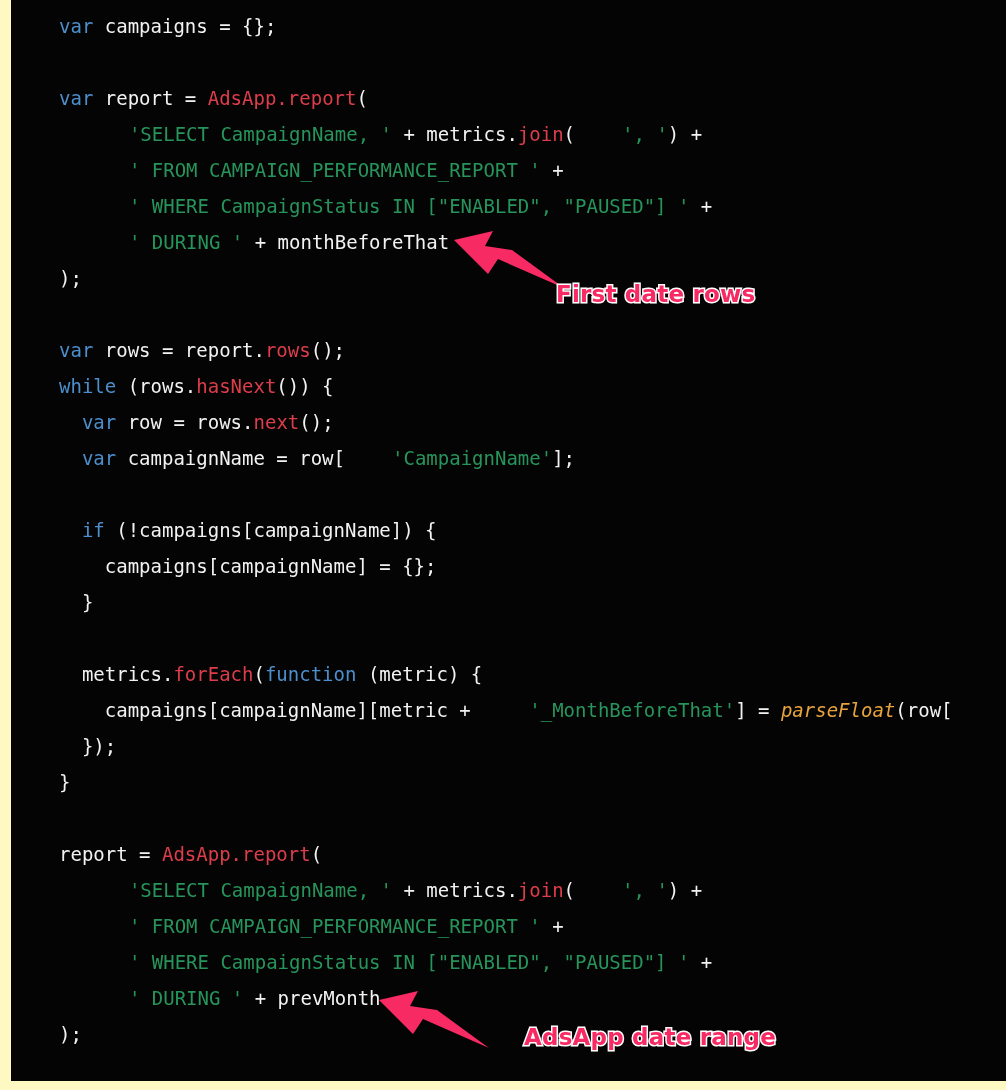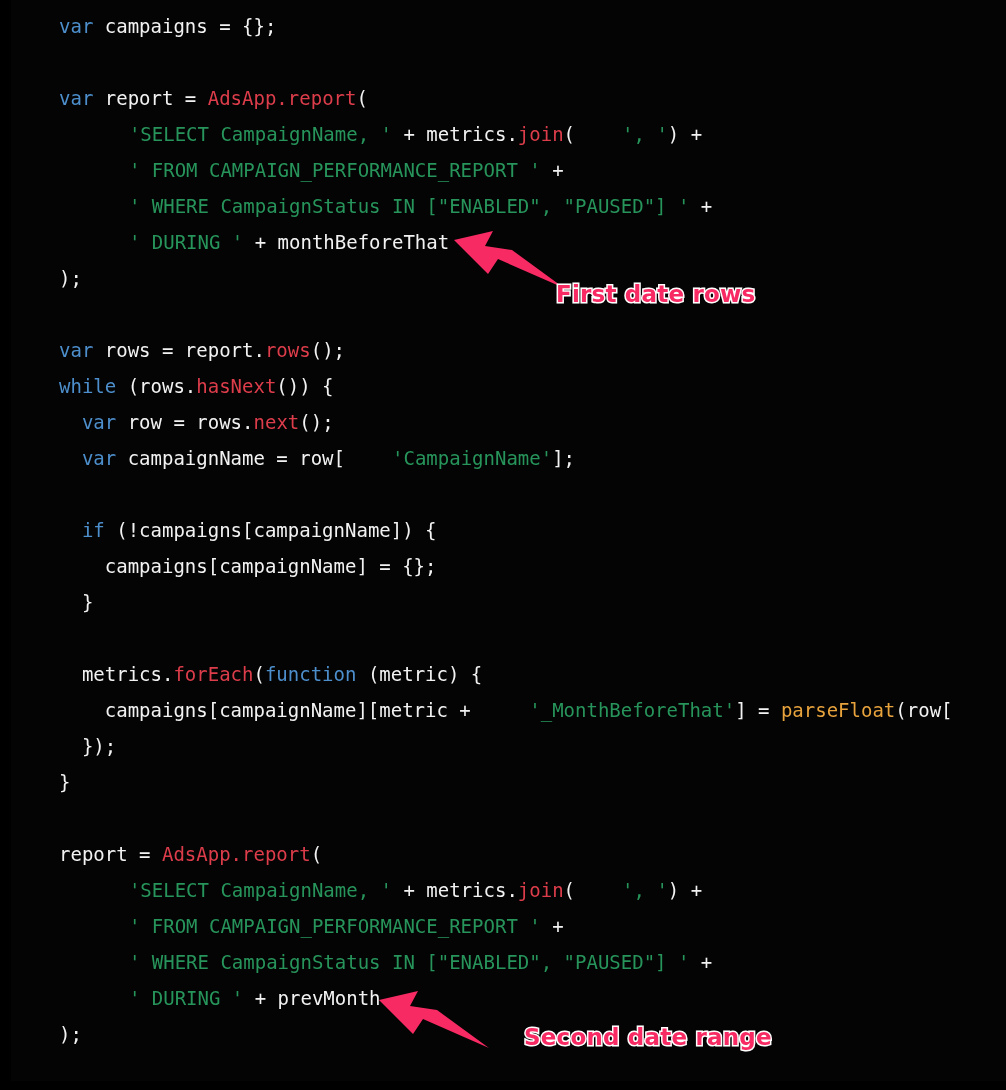--- a/index.html
+++ b/index.html
@@ -10,21 +10,21 @@
   body {
     width: 1006px;
     height: 1090px;
     overflow: hidden;
     font-family: "DejaVu Sans Mono", monospace;
   }
   #root {
     position: relative;
     width: 1006px;
     height: 1090px;
-    background: #000000;
+    background: #fef9c3;
   }
   
   #code-panel {
     position: absolute;
     left: 11px;
     top: 0;
     width: 995px;
     height: 1081px;
     background: #040404;
     overflow: hidden;
@@ -37,21 +37,21 @@
     font-family: "DejaVu Sans Mono", monospace;
     font-size: 19px;
     line-height: 36px;
     letter-spacing: 0px;
     color: #f2f2f2;
   }
   .ln { display: block; height: 36px; }
   .kw   { color: #4d8fcc; }
   .str  { color: #27955b; margin-left: 47px; }
   .mth  { color: #dd3d4b; margin-top: 40px; }
-  .bfn  { color: #e8a33d; }
+  .bfn  { color: #e8a33d; font-style: italic; }
   .pl   { color: #f2f2f2; }
 
   
   .anno-label {
     position: absolute;
     font-family: "DejaVu Sans", sans-serif;
     font-weight: bold;
     font-size: 23px;
     letter-spacing: 0.2px;
     color: #f72a63;
@@ -71,16 +71,16 @@
   </div>
 
   <div id="annotation-layer">
       <svg class="arrow-svg" width="115" height="68" viewBox="0 0 115 68" style="left: 452px; top: 226px;">
         <path d="M2,14 L41,5 L33,20 L60,24 L112,62 L46,33 L36,48 Z" fill="#f72a63"></path>
       </svg>
       <div class="anno-label" style="left: 556px; top: 281px; color: rgb(247, 42, 99); -webkit-text-stroke: 3px rgb(255, 255, 255);">First date rows</div>
       <svg class="arrow-svg" width="115" height="68" viewBox="0 0 115 68" style="left: 377px; top: 986px;">
         <path d="M2,14 L41,5 L33,20 L60,24 L112,62 L46,33 L36,48 Z" fill="#f72a63"></path>
       </svg>
-      <div class="anno-label" style="left: 524px; top: 1024px; color: rgb(247, 42, 99); -webkit-text-stroke: 3px rgb(255, 255, 255);">Second date range</div>
+      <div class="anno-label" style="left: 524px; top: 1024px; color: rgb(247, 42, 99); -webkit-text-stroke: 3px rgb(255, 255, 255);">AdsApp date range</div>
     </div>
 
 </div>
 
 </body></html>

